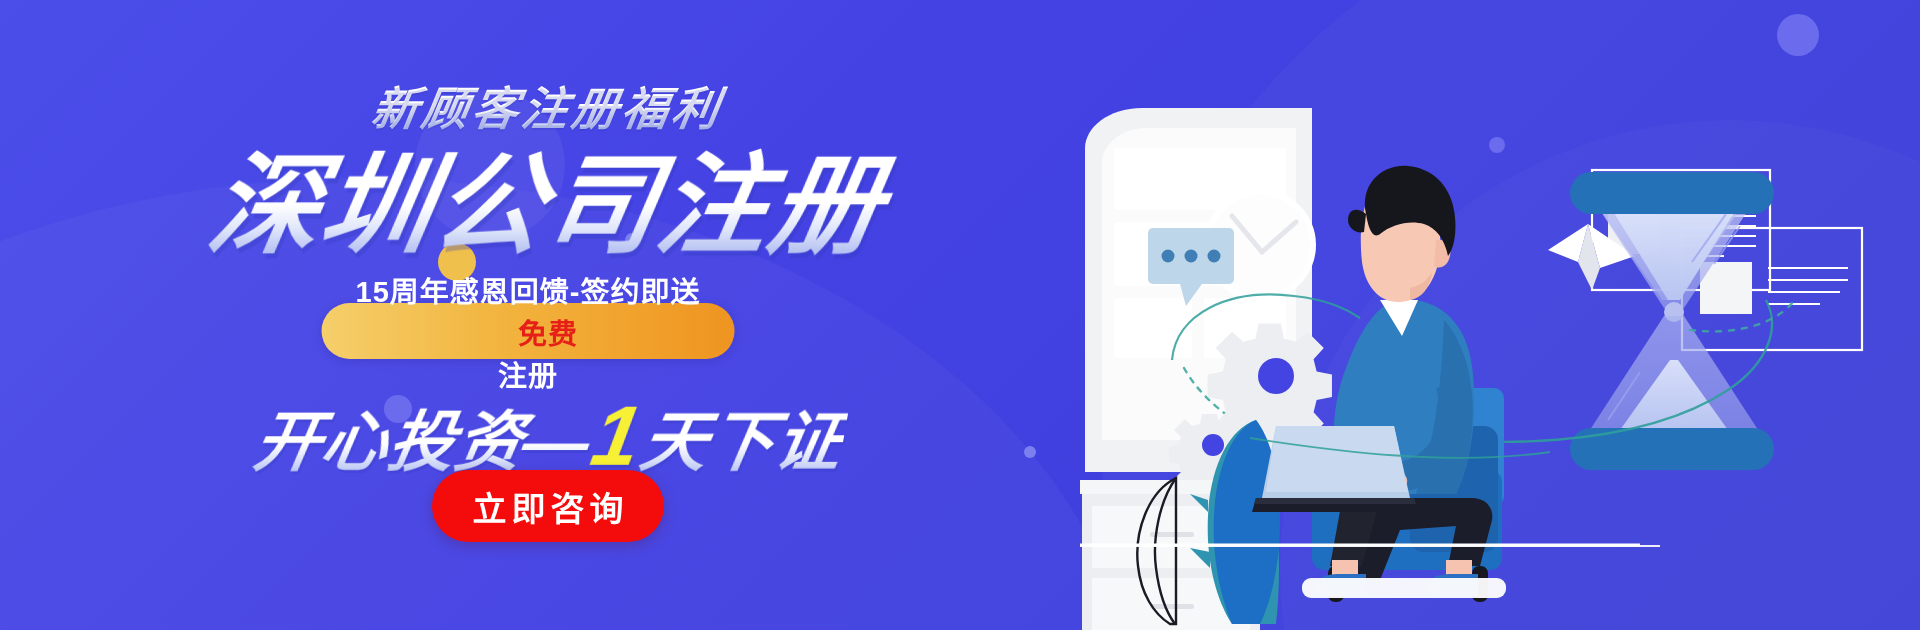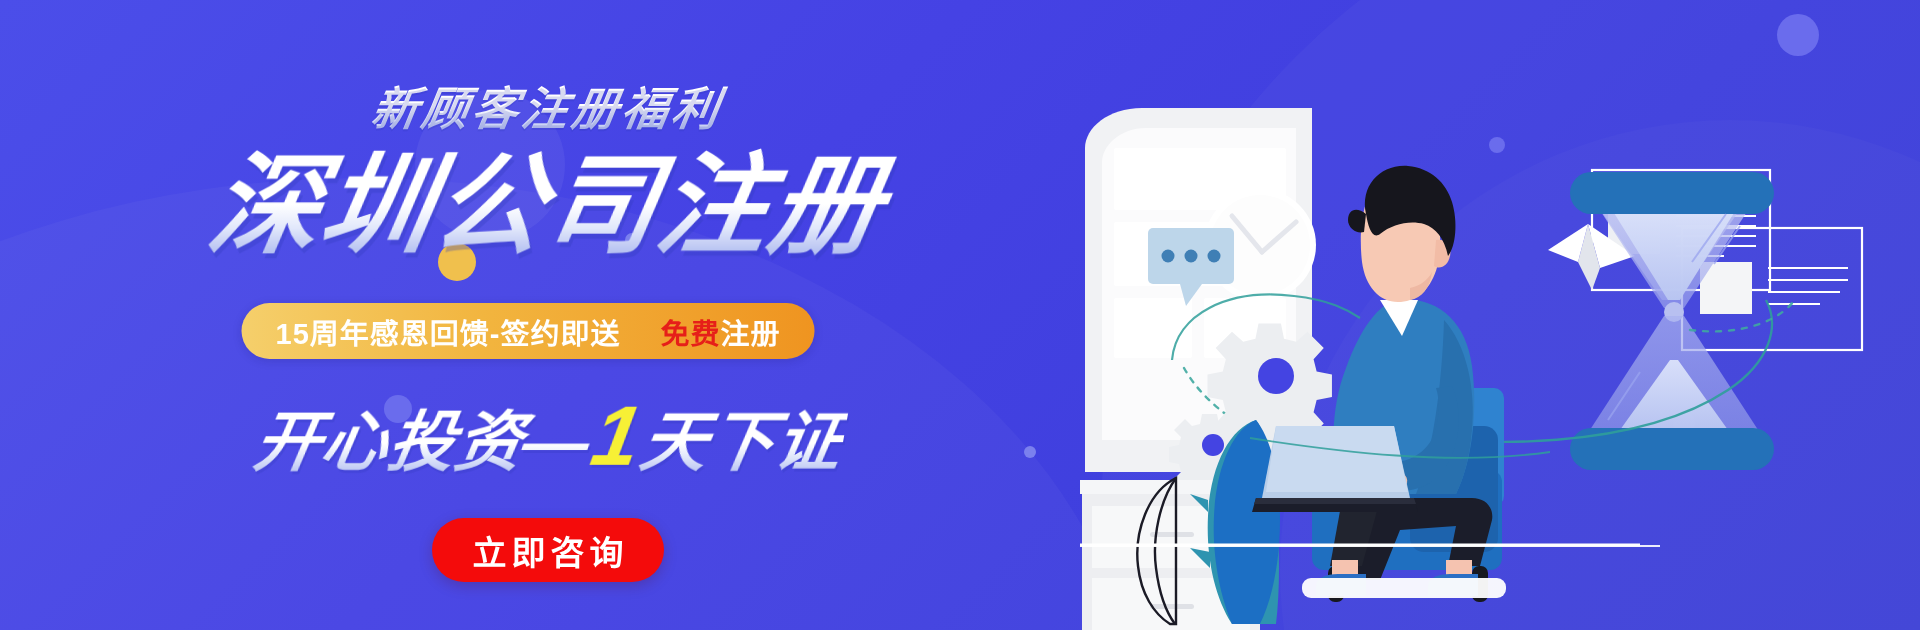--- a/index.html
+++ b/index.html
@@ -70,20 +70,21 @@
 
   
   .pill{
     position:absolute;left:50%;top:303px;transform:translateX(-50%);
     display:flex;align-items:center;justify-content:center;
     height:56px;padding:0 34px;
     border-radius:28px;
     background:linear-gradient(90deg,#f5cf6b 0%,#f2b53f 42%,#ef9420 100%);
     box-shadow:0 2px 10px rgba(20,20,90,.18);
     margin-left:-32px;
+    flex-direction:column;
   }
   .pill span{
     font-size:29px;font-weight:bold;color:#ffffff;letter-spacing:1px;
     white-space:nowrap;
   }
   .pill .hot{color:#e61f19;margin-left:40px;}
 
   .subline{
     position:absolute;left:0;right:0;top:388px;
     text-align:center;
@@ -103,26 +104,25 @@
     color:#f7f035;
     font-size:84px;
     filter:drop-shadow(2px 3px 0 rgba(45,55,185,.26));
     padding:0 2px;
   }
 
   .cta{
     position:absolute;left:50%;top:470px;transform:translateX(-50%);
     margin-left:-12px;
     display:flex;align-items:center;justify-content:center;
-    width:232px;height:64px;
+    width:232px;height:72px;
     border-radius:36px;
     background:#f40b0b;
     border:none;cursor:pointer;
     box-shadow:0 4px 14px rgba(90,0,0,.22);
-    margin-top:48px;
   }
   .cta span{
     font-size:34px;font-weight:bold;color:#ffffff;letter-spacing:5px;
     padding-left:5px;
   }
 
   
   .illu{position:absolute;left:1080px;top:0;width:840px;height:630px;}
   .illu svg{display:block;width:840px;height:630px;}
 </style>

